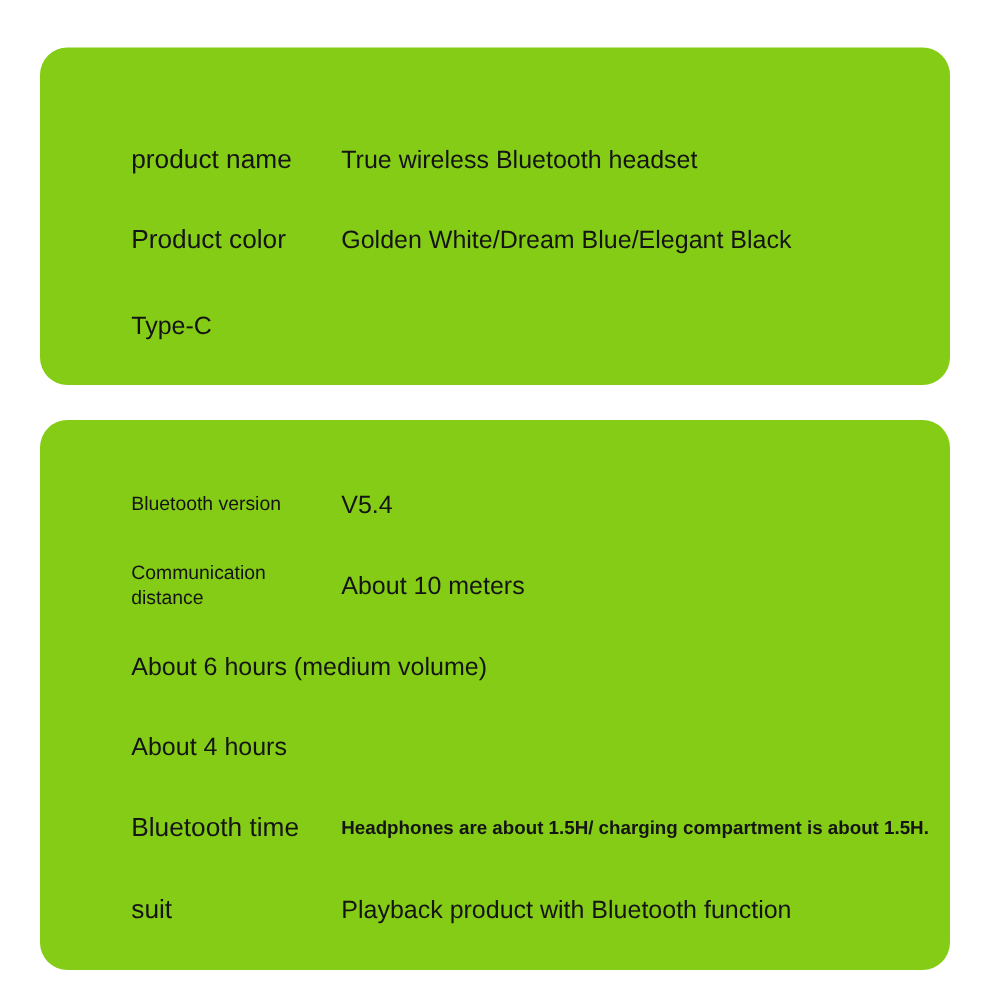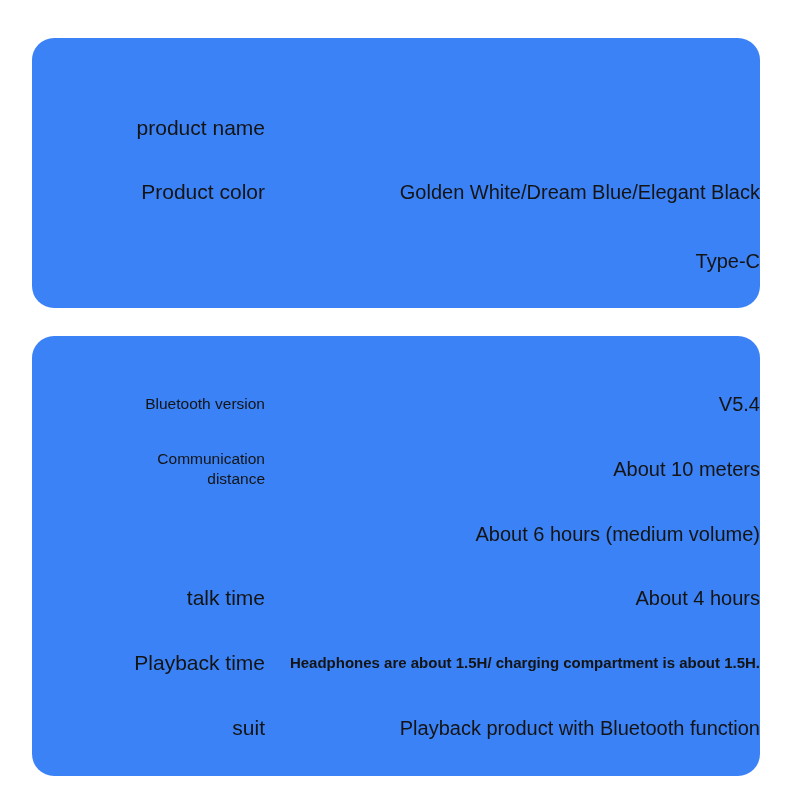--- a/index.html
+++ b/index.html
@@ -21,24 +21,23 @@
     position: relative;
     width: 800px;
     height: 800px;
     box-sizing: border-box;
   }
 
   .spec-card {
     position: absolute;
     left: 32px;
     width: 728px;
-    background: #3b82f6;
+    background: #84cc16;
     border-radius: 22px;
     box-sizing: border-box;
-    text-align: right;
   }
 
   #card-basic {
     top: 38px;
     height: 270px;
     padding: 58px 0 0 0;
   }
 
   #card-performance {
     top: 336px;
@@ -86,20 +85,21 @@
 </style>
 </head>
 <body>
 
 <div class="page">
 
   <section class="spec-card" id="card-basic">
 
     <div class="spec-row">
       <div class="spec-label t-lg">product name</div>
+      <div class="spec-value t-md">True wireless Bluetooth headset</div>
     </div>
 
     <div class="spec-row">
       <div class="spec-label t-lg">Product color</div>
       <div class="spec-value t-md">Golden White/Dream Blue/Elegant Black</div>
     </div>
 
     <div class="spec-row tall">
       <div class="spec-value t-md">Type-C</div>
     </div>
@@ -116,26 +116,25 @@
     <div class="spec-row tall">
       <div class="spec-label t-sm two-line">Communication distance</div>
       <div class="spec-value t-md">About 10 meters</div>
     </div>
 
     <div class="spec-row">
       <div class="spec-value t-md">About 6 hours (medium volume)</div>
     </div>
 
     <div class="spec-row">
-      <div class="spec-label t-lg">talk time</div>
       <div class="spec-value t-md">About 4 hours</div>
     </div>
 
     <div class="spec-row tall">
-      <div class="spec-label t-lg">Playback time</div>
+      <div class="spec-label t-lg">Bluetooth time</div>
       <div class="spec-value t-xs two-line">Headphones are about 1.5H/ charging compartment is about 1.5H.</div>
     </div>
 
     <div class="spec-row">
       <div class="spec-label t-lg">suit</div>
       <div class="spec-value t-md">Playback product with Bluetooth function</div>
     </div>
 
   </section>
 

